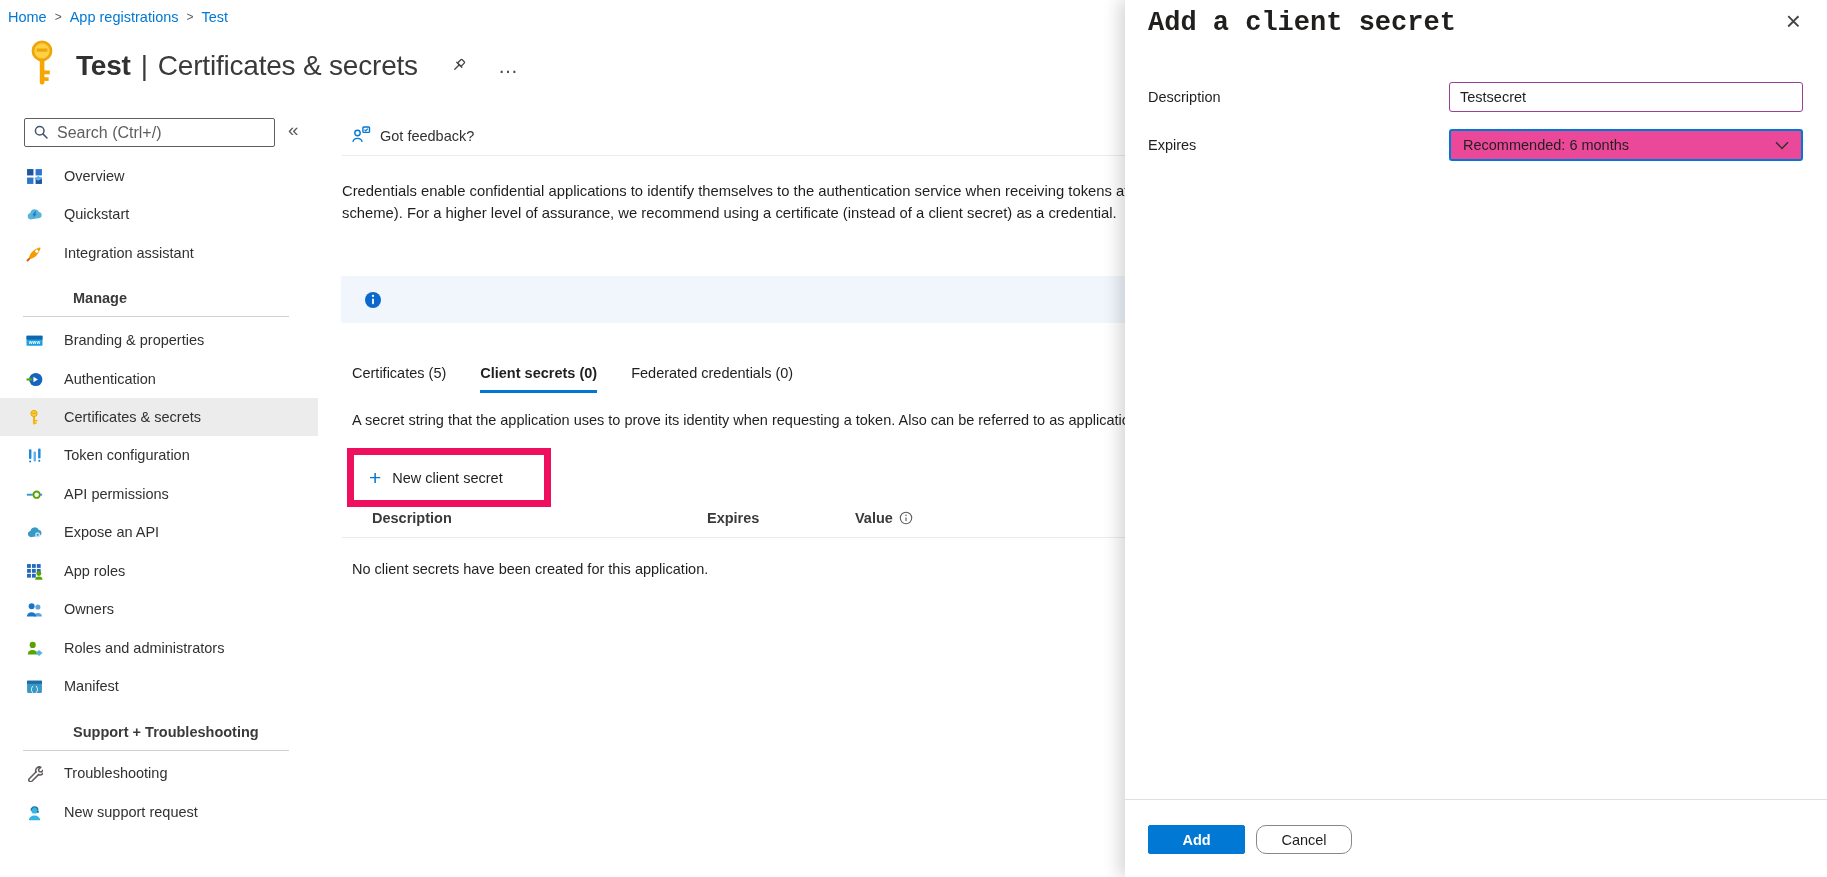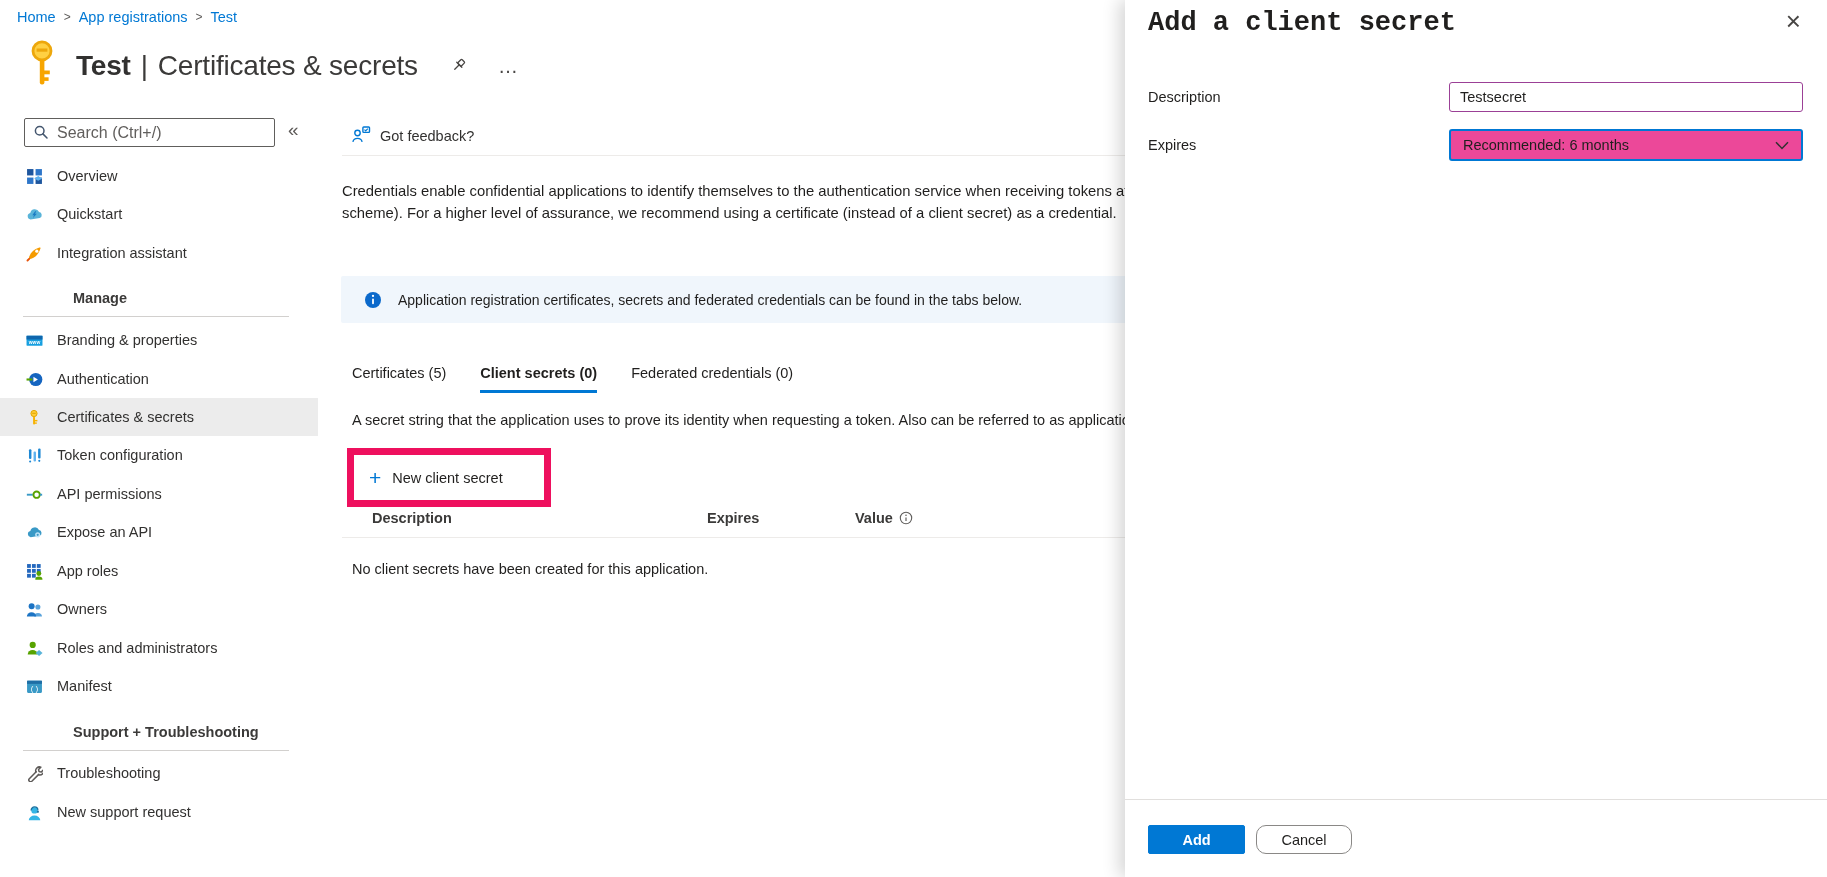--- a/index.html
+++ b/index.html
@@ -10,42 +10,42 @@
   *{box-sizing:border-box;}
   html,body{margin:0;padding:0;}
   body{
     width:1827px;height:877px;position:relative;overflow:hidden;background:#fff;
     font-family:"Liberation Sans",sans-serif;color:var(--text);
   }
   .abs{position:absolute;}
   a{text-decoration:none;color:var(--link);cursor:pointer;}
 
   
-  #breadcrumb{left:17px;top:9px;font-size:14.5px;display:flex;gap:8px;align-items:center;}
+  #breadcrumb{left:8px;top:9px;font-size:14.5px;display:flex;gap:8px;align-items:center;}
   #breadcrumb .sep{color:var(--secondary);font-size:12px;}
   #titlebar{left:24px;top:40px;display:flex;align-items:center;gap:16px;}
   #page-title{font-size:28px;letter-spacing:-.2px;display:flex;align-items:baseline;gap:10px;white-space:nowrap;}
   #page-title .t-app{font-weight:700;}
   #page-title .t-sep,#page-title .t-page{font-weight:400;color:#3b3a39;}
   .hdr-action{color:var(--secondary);cursor:pointer;display:flex;align-items:center;}
   #more-btn{font-size:20px;line-height:10px;margin-left:14px;color:#484644;}
   #pin-btn{margin-left:16px;}
 
   
   #searchbox{left:24px;top:118px;width:251px;height:29px;}
   #searchbox input{
     width:100%;height:100%;border:1px solid #605e5c;border-radius:2px;padding:0 8px 0 32px;
     font-size:16px;font-family:"Liberation Sans",sans-serif;color:var(--text);outline:none;
   }
   #searchbox input::placeholder{color:#605e5c;}
   #searchbox .mag{position:absolute;left:9px;top:6px;}
   #collapse-btn{left:288px;top:119px;font-size:19px;color:#5d5a58;cursor:pointer;}
   .srow{
     position:absolute;left:0;width:318px;height:38px;display:flex;align-items:center;
-    padding-left:25px;gap:14px;font-size:14.5px;cursor:pointer;
+    padding-left:25px;gap:21px;font-size:14.5px;cursor:pointer;
   }
   .srow.selected{background:var(--selected-bg);}
   .sicon{width:18px;height:18px;display:flex;align-items:center;justify-content:center;flex:0 0 18px;}
   .ssection{position:absolute;left:25px;font-size:14.5px;font-weight:700;color:#3b3a39;margin-left:48px;}
   .sdivider{position:absolute;left:23px;width:266px;height:1px;background:#d2d0ce;}
 
   
   #feedback-btn{left:351px;top:121px;height:30px;display:flex;align-items:center;gap:9px;font-size:14.5px;cursor:pointer;}
   #toolbar-divider{left:342px;top:155px;width:783px;height:1px;background:var(--divider);}
   .intro-line{position:absolute;left:342px;white-space:nowrap;font-size:14.8px;color:#201f1e;}
@@ -348,21 +348,20 @@
 <div id="intro2" class="intro-line">scheme). For a higher level of assurance, we recommend using a certificate (instead of a client secret) as a credential.</div>
 
 <div id="info-banner" class="abs">
   <span style="display:flex;">
     <svg width="18" height="18" viewBox="0 0 18 18">
       <circle cx="9" cy="9" r="8" fill="#0b69cb"></circle>
       <rect x="8.1" y="7.6" width="1.8" height="5.6" rx="0.9" fill="#ffffff"></rect>
       <circle cx="9" cy="4.9" r="1.15" fill="#ffffff"></circle>
     </svg>
   </span>
-  <span>Application registration certificates, secrets and federated credentials can be found in the tabs below.</span>
 </div>
 
 <div id="tabs" class="abs">
   <div class="tab">Certificates (5)</div>
   <div class="tab active">Client secrets (0)</div>
   <div class="tab">Federated credentials (0)</div>
 </div>
 
 <div id="tab-desc" class="abs">A secret string that the application uses to prove its identity when requesting a token. Also can be referred to as application password.</div>
 

